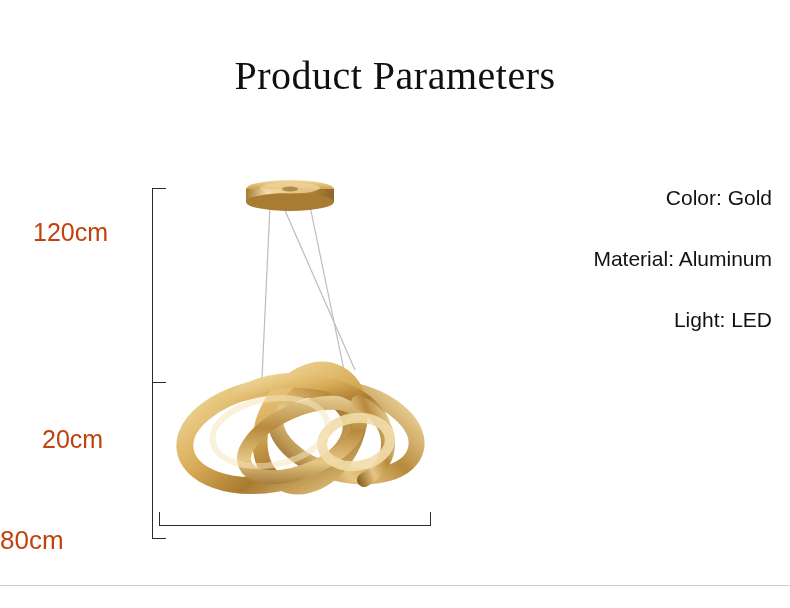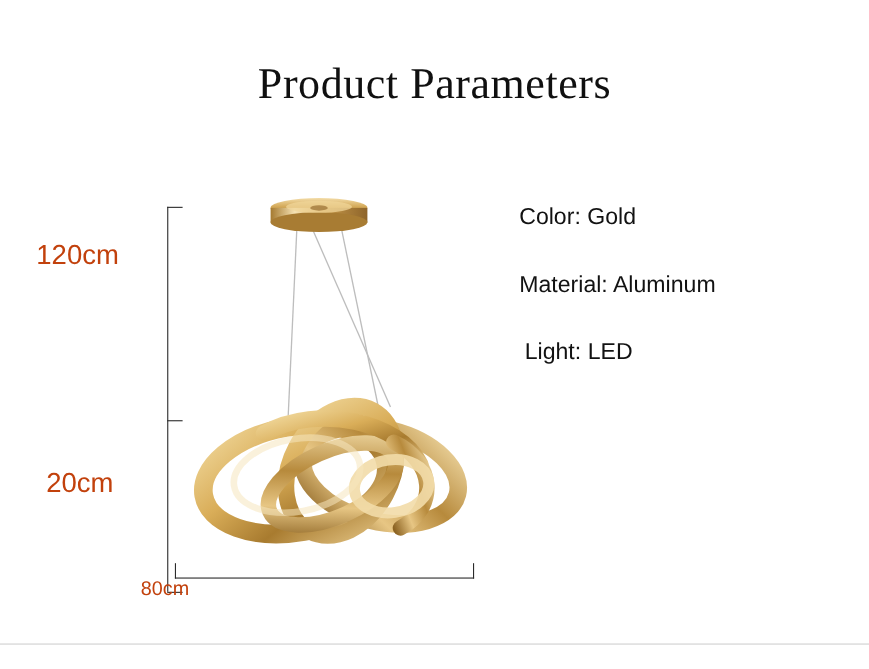--- a/index.html
+++ b/index.html
@@ -43,21 +43,21 @@
     font-family: Liberation Sans, sans-serif;
     font-size: 25px;
     color: #c2410c;
     white-space: nowrap;
   }
   #label-120 { left: 33px; top: 68px; }
   #label-free { left: 24px; top: 123px; }
   #label-20 { left: 42px; top: 275px; }
   #label-80 {
     left: 0px; top: 375px; width: 300px;
-    text-align: center; font-size: 18px;
+    text-align: left; font-size: 26px;
   }
 
   
   .rule-v {
     position: absolute;
     width: 1px;
     background: #2b2b2b;
   }
   .rule-h {
     position: absolute;
@@ -89,20 +89,21 @@
     left: 472px;
     top: 186px;
     width: 300px;
   }
   .spec-line {
     font-family: "Liberation Sans", sans-serif;
     font-size: 21px;
     color: #121212;
     margin-bottom: 37px;
     white-space: nowrap;
+    text-align: right;
   }
   .spec-line.indent { padding-left: 5px; }
 
   #bottom-rule {
     position: absolute;
     left: 0;
     top: 585px;
     width: 790px;
     height: 1px;
     background: #cfcfcf;

